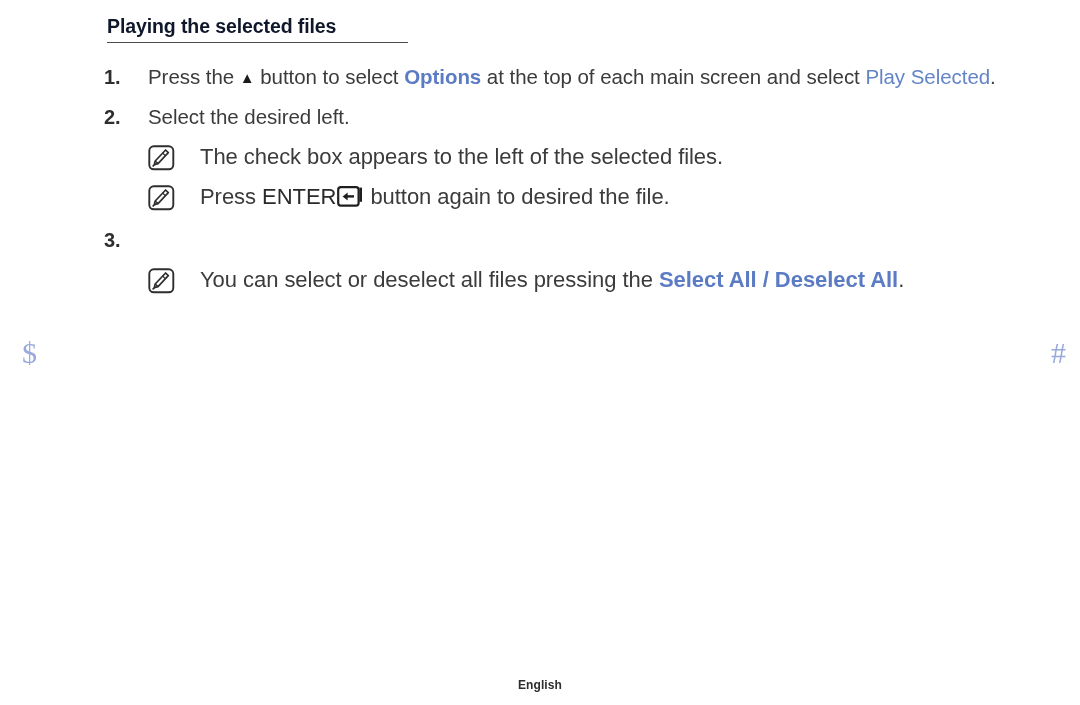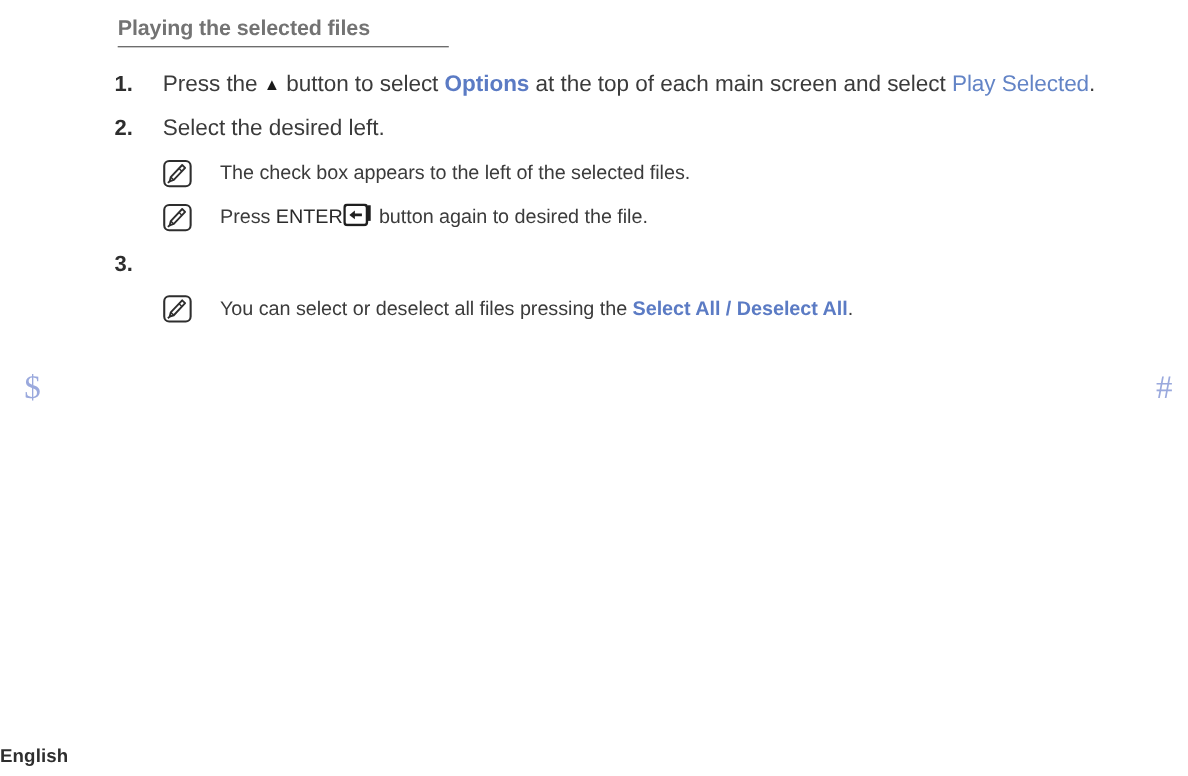--- a/index.html
+++ b/index.html
@@ -38,21 +38,21 @@
   
   .heading-block {
     position: absolute;
     left: 107px;
     top: 14px;
     width: 302px;
   }
   .heading-title {
     font-size: 19.5px;
     font-weight: bold;
-    color: #737373;
+    color: #0f172a;
     letter-spacing: -0.1px;
     line-height: 1.25;
     white-space: nowrap;
   }
   .heading-rule {
     margin-top: 4px;
     border-bottom: 1.6px solid #4a4a4a;
     width: 301px;
   }
 
@@ -94,21 +94,21 @@
     padding-left: 148px;
     margin-bottom: 2px;
   }
   .note-icon {
     flex: 0 0 auto;
     width: 52px;
     padding-top: 7px;
   }
   .note-text {
     flex: 1 1 auto;
-    font-size: 18px;
+    font-size: 22px;
     font-weight: 400;
     line-height: 38px;
     color: #3b3b3b;
     letter-spacing: -0.05px;
   }
 
   
   .blue {
     color: #5b7bc4;
     font-weight: 600;
@@ -139,21 +139,22 @@
   .note-glyph {
     display: block;
   }
 
   
   .footer {
     position: absolute;
     left: 0;
     right: 0;
     top: 678px;
-    font-size: 17px;
+    text-align: center;
+    font-size: 12px;
     font-weight: bold;
     color: #2e2e2e;
     letter-spacing: 0.1px;
   }
 </style>
 </head>
 <body>
 
 <div class="page">
 

